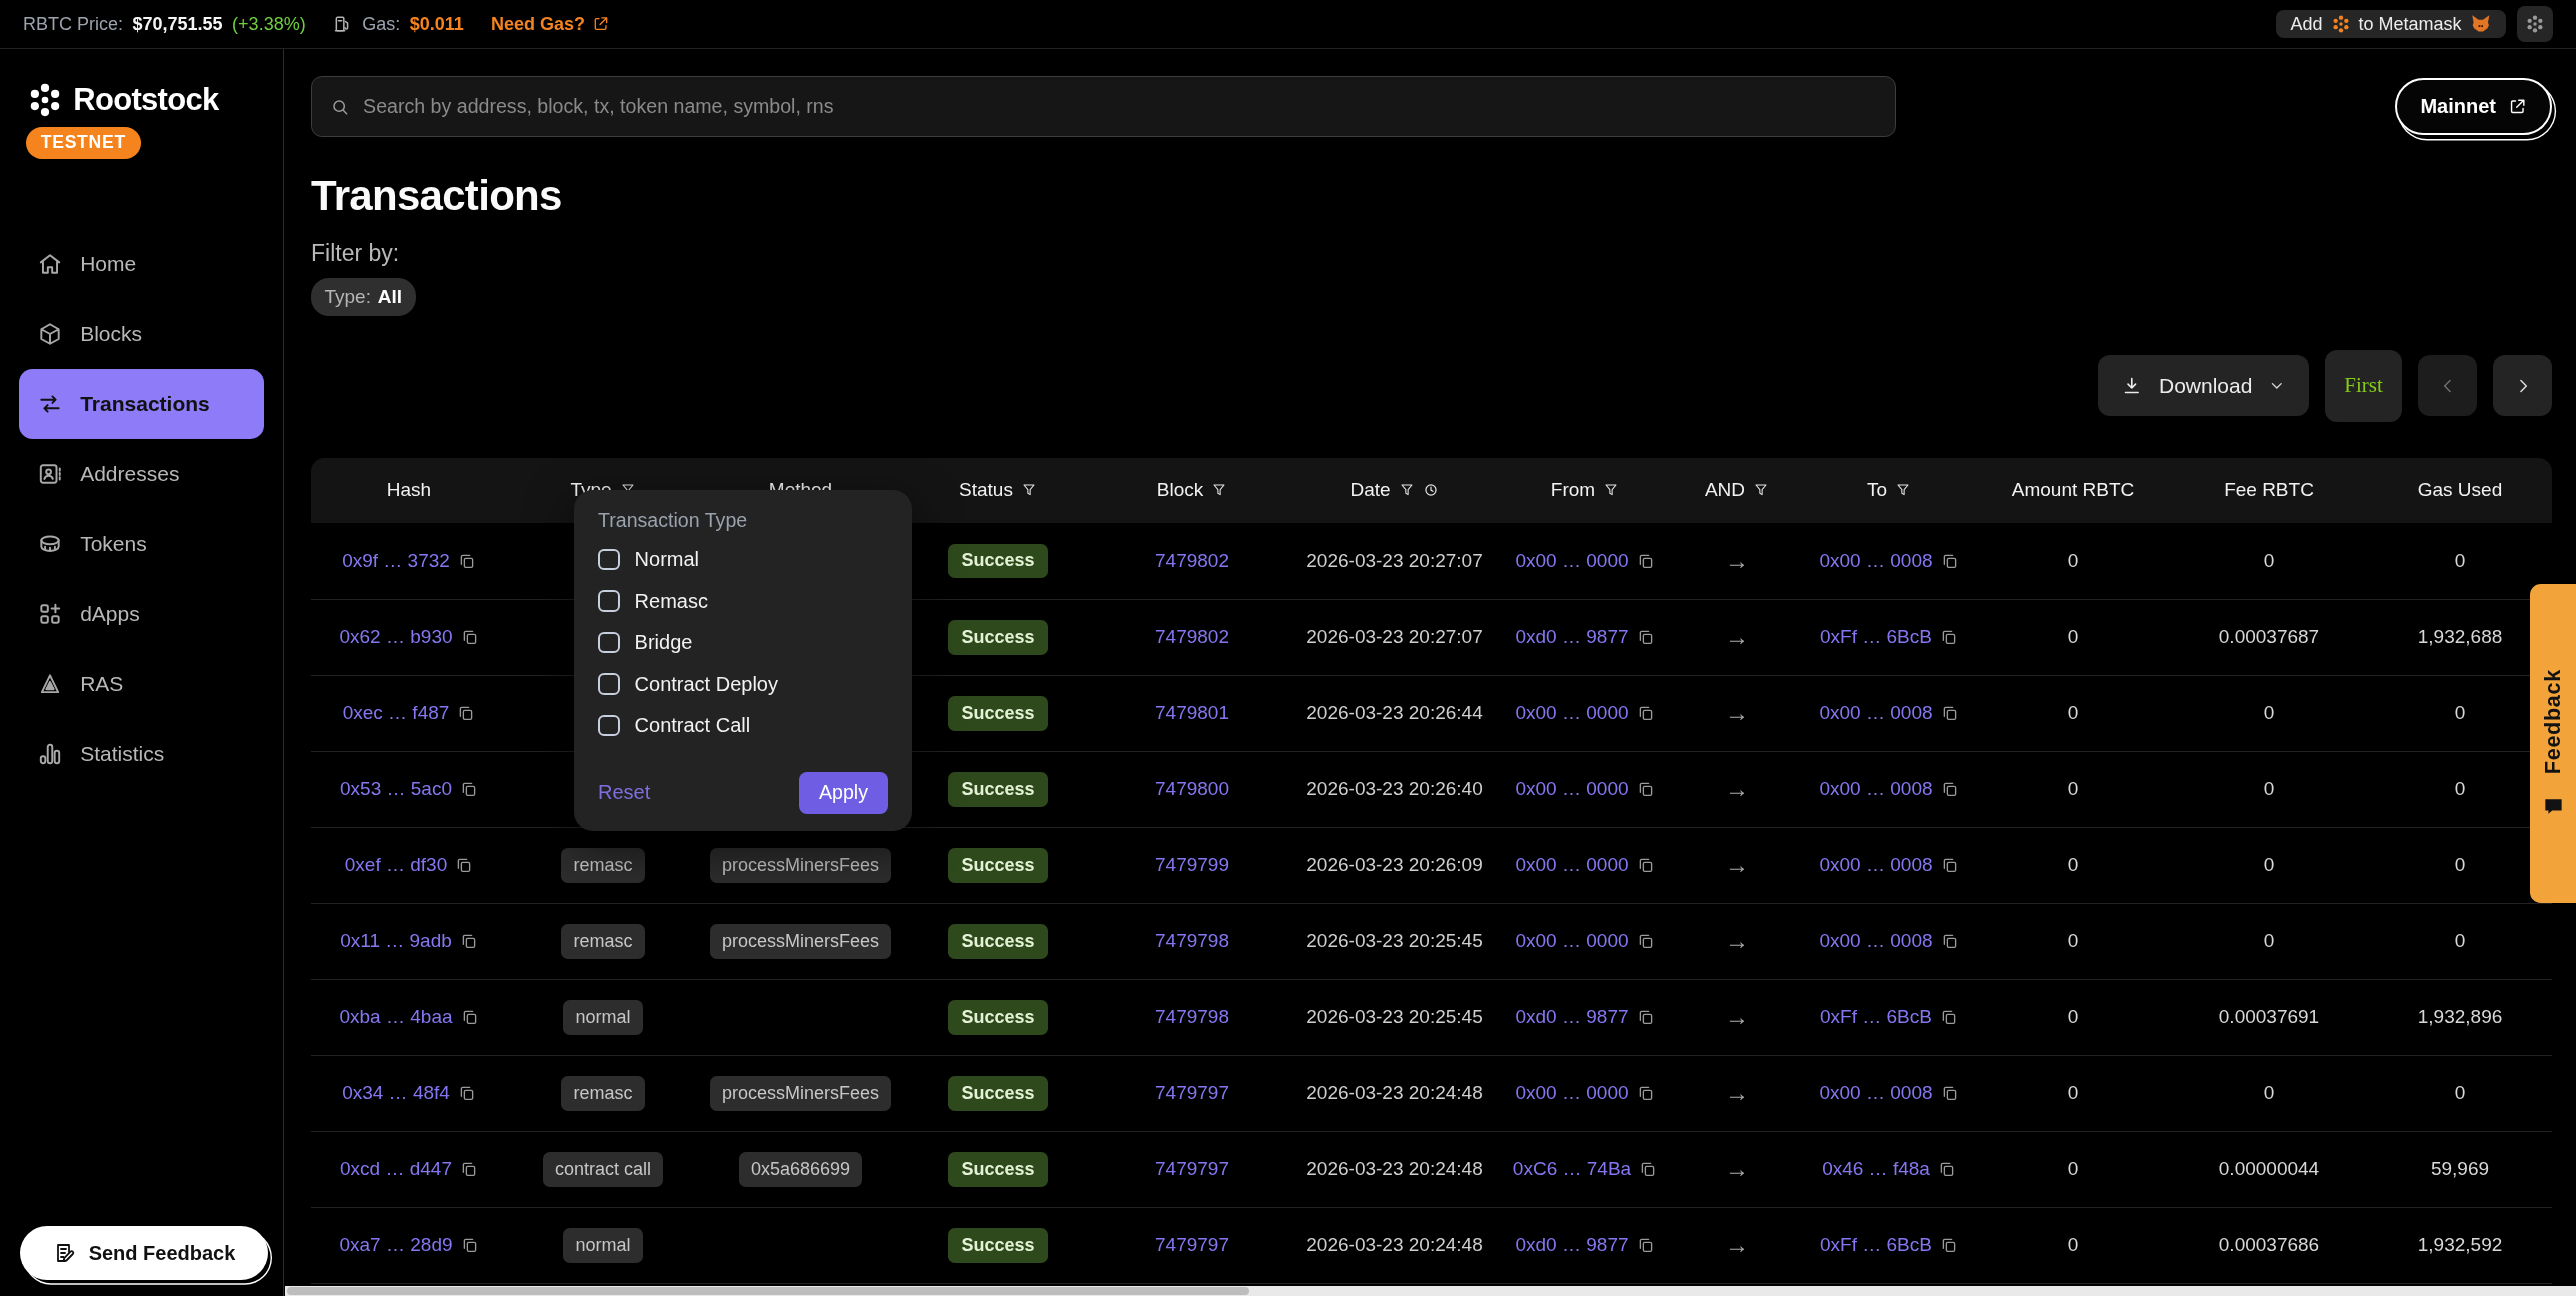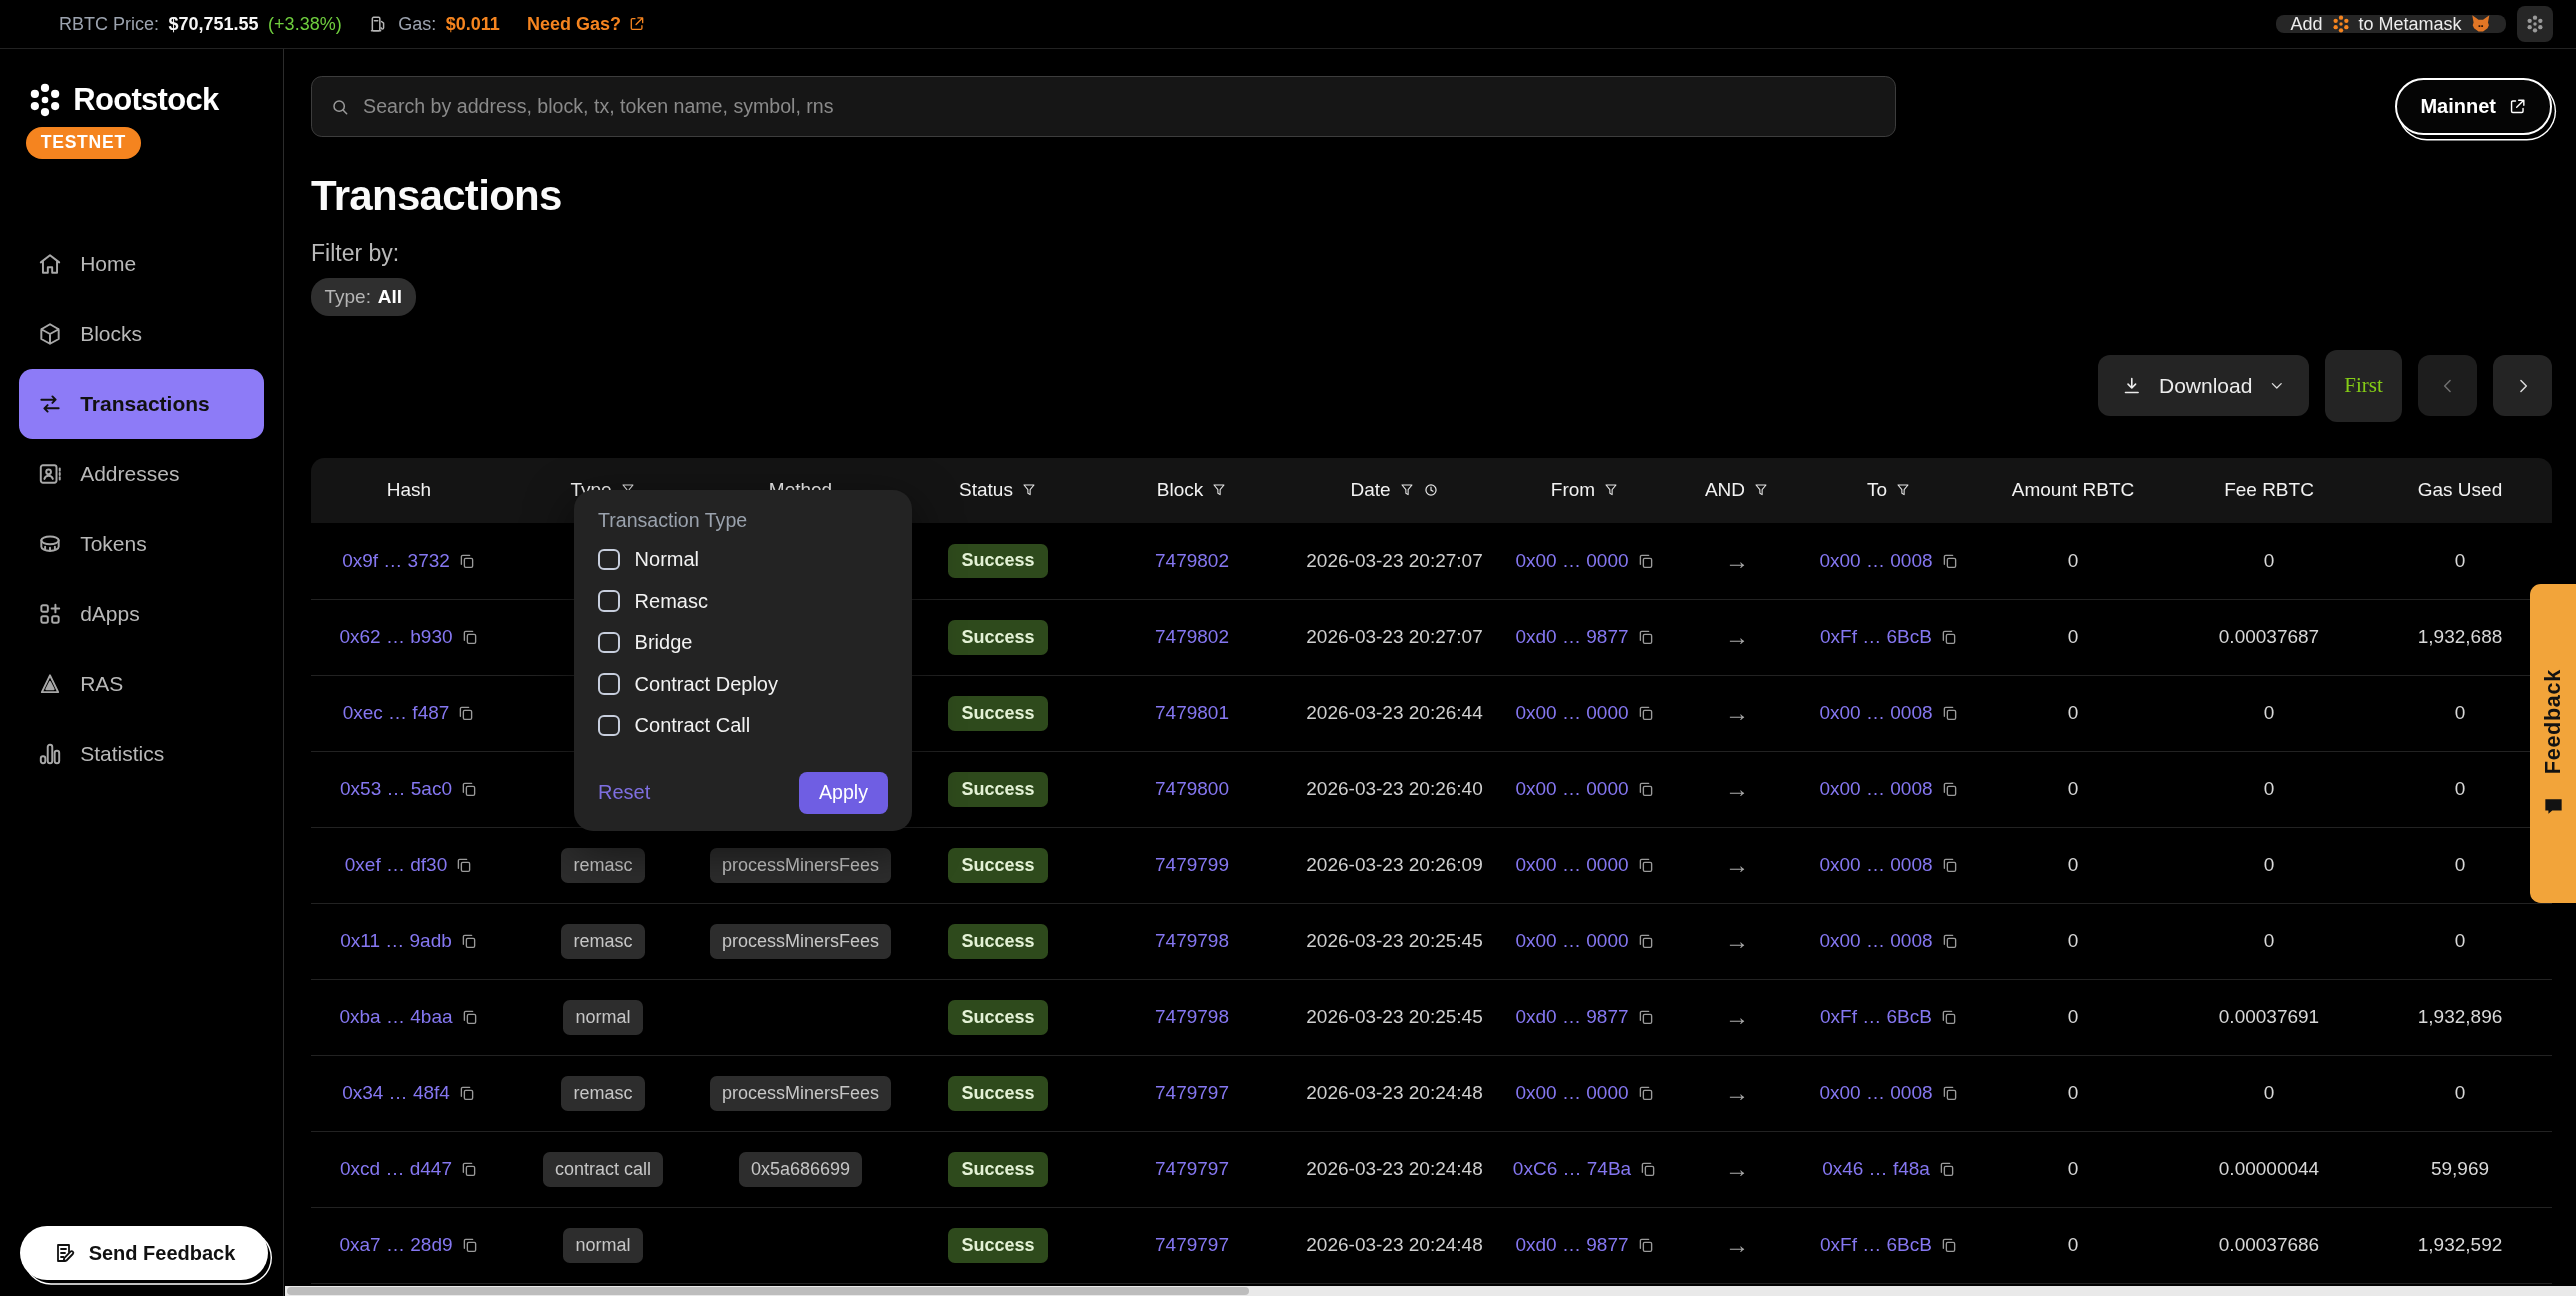--- a/index.html
+++ b/index.html
@@ -5,31 +5,31 @@
   * { margin:0; padding:0; box-sizing:border-box; }
   html,body { width:2576px; height:1296px; background:#000; overflow:hidden;
     font-family:"Liberation Sans","DejaVu Sans",sans-serif; }
   a { text-decoration:none; }
   svg { display:block; width:100%; height:100%; }
   .ic { display:inline-flex; flex:none; }
 
   
   .topbar { height:49px; display:flex; align-items:center; padding:0 23px;
     border-bottom:1.4px solid #222; }
-  .tb-left { display:flex; align-items:center; gap:9.5px; font-size:18px;margin-left:36px; }
+  .tb-left { display:flex; align-items:center; gap:9.5px; font-size:18px; }
   .tb-label { color:#9ca3af; }
   .tb-white { color:#f5f5f5; font-weight:700; }
   .tb-green { color:var(--c-green,#6fce3e); }
   .gas-icon { width:20px; height:20px; color:#b5b5b5; margin-left:17.6px; }
   .tb-orange { color:var(--c-orange,#f5841f); font-weight:600; }
   .need-gas { display:inline-flex; align-items:center; gap:6.8px; margin-left:17.6px;
     color:var(--c-orange,#f5841f); font-weight:600; cursor:pointer; }
   .ext-ic { width:17.6px; height:17.6px; }
   .tb-right { margin-left:auto; display:flex; align-items:center; gap:10.8px; }
-  .mm-btn { display:inline-flex; align-items:center; gap:8px; height:18px;
+  .mm-btn { display:inline-flex; align-items:center; gap:8px; height:28px;
     background:#262626; border:none; border-radius:8px; padding:0 15px;
     color:#ececec; font-size:18px; font-family:inherit; cursor:pointer; }
   .rsk-mini { width:20px; height:20px; color:var(--c-orange,#f5841f); }
   .fox { width:21.6px; height:21.6px; }
   .sq-btn { width:36px; height:36px; background:#262626; border:none; border-radius:8px;
     display:flex; align-items:center; justify-content:center; cursor:pointer; }
   .sq-btn .ic { width:20px; height:20px; color:#9a9a9a; }
 
   
   .layout { display:flex; height:1247px; }

